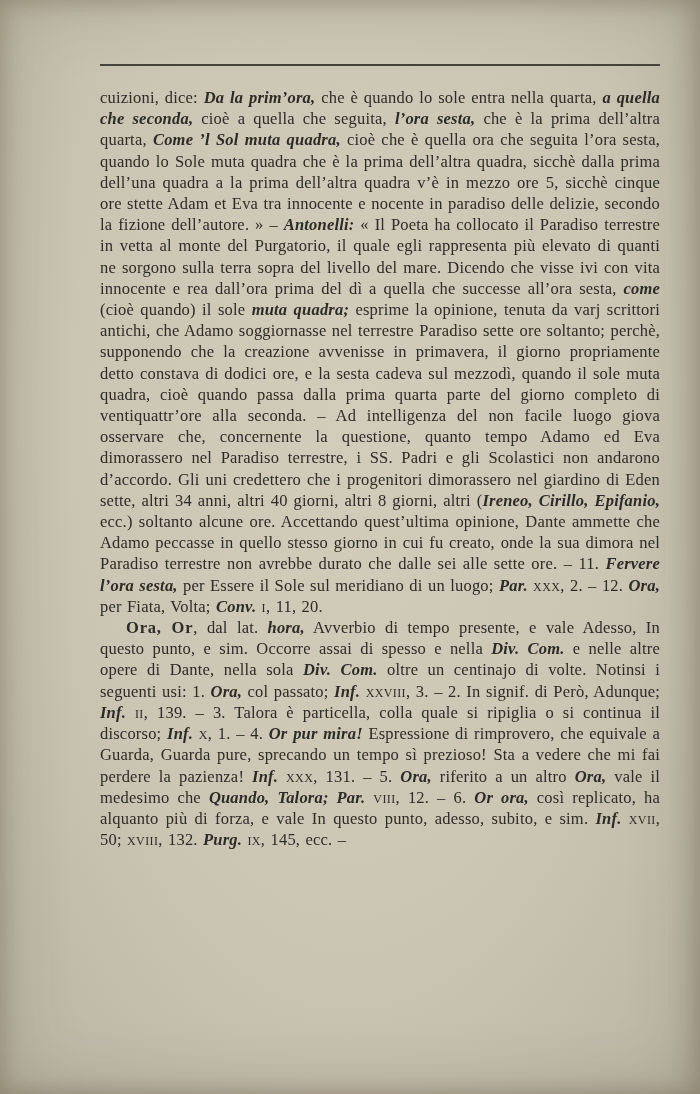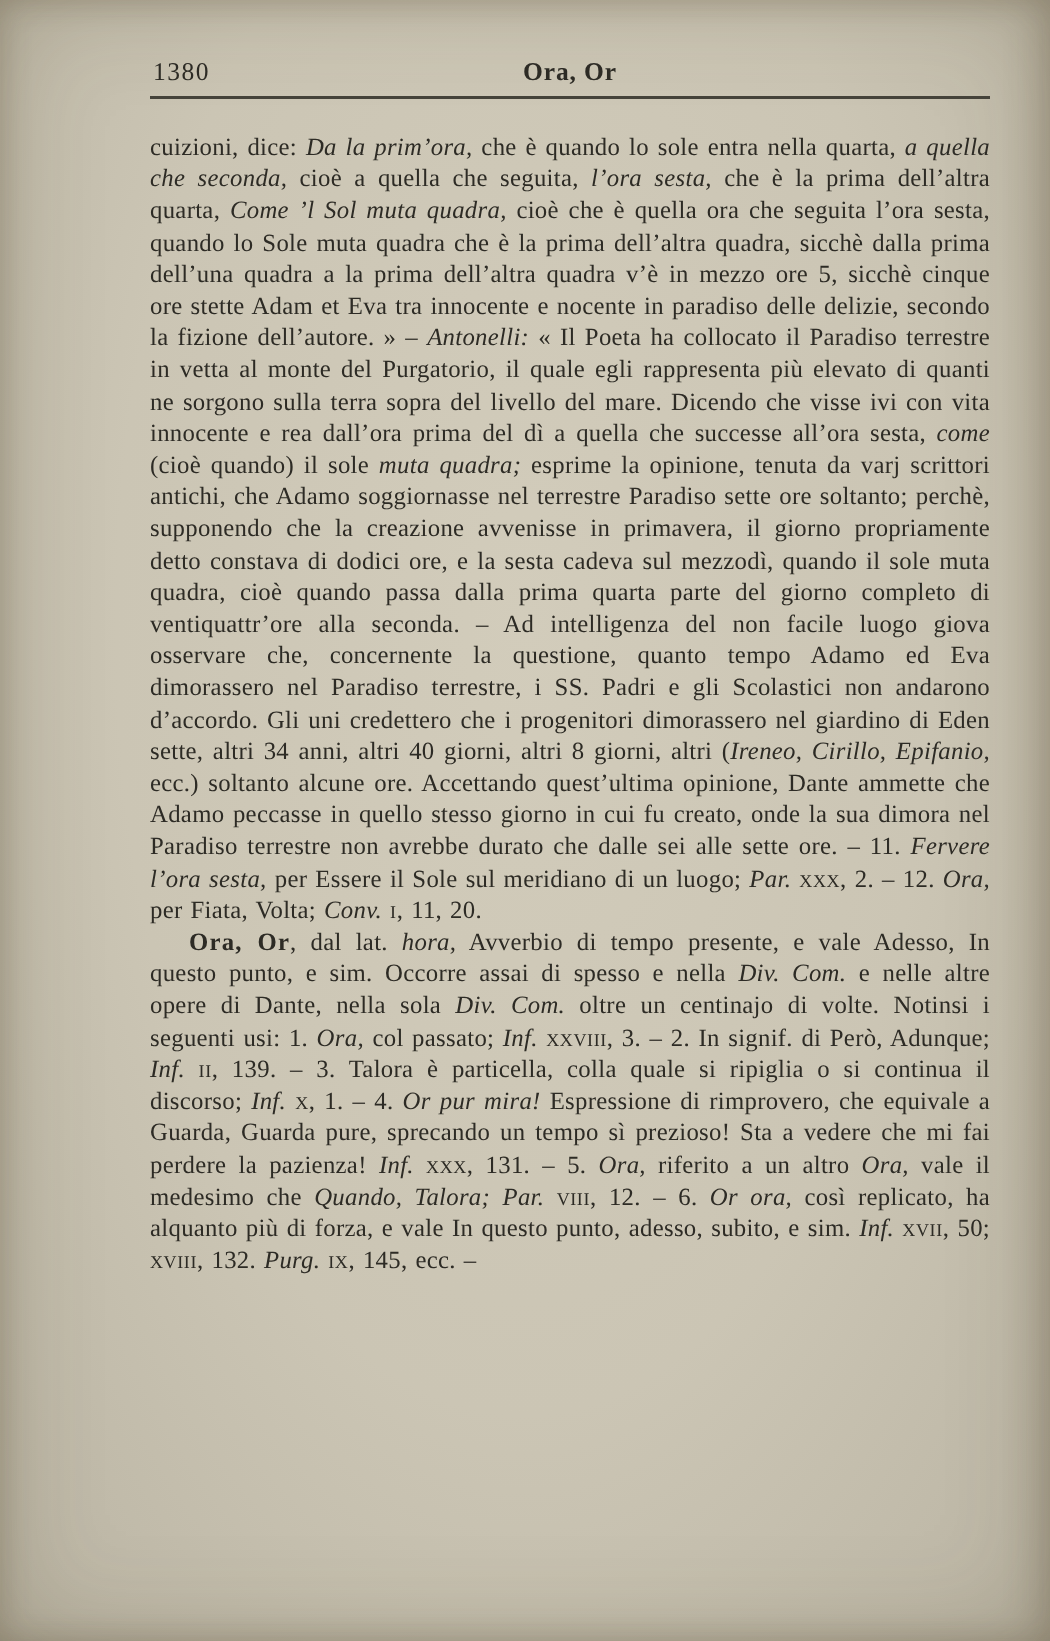--- a/index.html
+++ b/index.html
@@ -50,30 +50,26 @@
     left: 100px;
     width: 560px;
     text-align: justify;
     font-size: 16.5px;
     line-height: 21.2px;
     letter-spacing: 0.2px;
     word-spacing: 1px;
   }
   .text-block p { margin: 0; }
   .text-block p.indent { text-indent: 26px; }
-  .i { font-style: italic; }
+  .i { font-style: italic; font-weight: bold; }
   .b { font-weight: bold; letter-spacing: 0.8px; }
   .sc { font-variant: small-caps; letter-spacing: 0.4px; font-family: Liberation Serif, serif; }
 </style>
 </head>
 <body>
 
 <div class="page">
-  <div class="header">
-    <span class="pagenum">1380</span>
-    <span class="title">Ora, Or</span>
-  </div>
   <div class="rule"></div>
   <div class="text-block">
       <p class=""><span>cuizioni, dice: </span><span class="i">Da la prim’ora,</span><span> che è quando lo sole entra nella quarta, </span><span class="i">a quella che seconda,</span><span> cioè a quella che seguita, </span><span class="i">l’ora sesta,</span><span> che è la prima dell’altra quarta, </span><span class="i">Come ’l Sol muta quadra,</span><span> cioè che è quella ora che seguita l’ora sesta, quando lo Sole muta quadra che è la prima dell’altra quadra, sicchè dalla prima dell’una quadra a la prima dell’altra quadra v’è in mezzo ore 5, sicchè cinque ore stette Adam et Eva tra innocente e nocente in paradiso delle delizie, secondo la fizione dell’autore. » – </span><span class="i">Antonelli:</span><span> « Il Poeta ha collocato il Paradiso terrestre in vetta al monte del Purgatorio, il quale egli rappresenta più elevato di quanti ne sorgono sulla terra sopra del livello del mare. Dicendo che visse ivi con vita innocente e rea dall’ora prima del dì a quella che successe all’ora sesta, </span><span class="i">come</span><span> (cioè quando) il sole </span><span class="i">muta quadra;</span><span> esprime la opinione, tenuta da varj scrittori antichi, che Adamo soggiornasse nel terrestre Paradiso sette ore soltanto; perchè, supponendo che la creazione avvenisse in primavera, il giorno propriamente detto constava di dodici ore, e la sesta cadeva sul mezzodì, quando il sole muta quadra, cioè quando passa dalla prima quarta parte del giorno completo di ventiquattr’ore alla seconda. – Ad intelligenza del non facile luogo giova osservare che, concernente la questione, quanto tempo Adamo ed Eva dimorassero nel Paradiso terrestre, i SS. Padri e gli Scolastici non andarono d’accordo. Gli uni credettero che i progenitori dimorassero nel giardino di Eden sette, altri 34 anni, altri 40 giorni, altri 8 giorni, altri (</span><span class="i">Ireneo, Cirillo, Epifanio,</span><span> ecc.) soltanto alcune ore. Accettando quest’ultima opinione, Dante ammette che Adamo peccasse in quello stesso giorno in cui fu creato, onde la sua dimora nel Paradiso terrestre non avrebbe durato che dalle sei alle sette ore. – 11. </span><span class="i">Fervere l’ora sesta,</span><span> per Essere il Sole sul meridiano di un luogo; </span><span class="i">Par.</span><span> </span><span class="sc">xxx</span><span>, 2. – 12. </span><span class="i">Ora,</span><span> per Fiata, Volta; </span><span class="i">Conv.</span><span> </span><span class="sc">i</span><span>, 11, 20.</span></p>
       <p class="indent"><span class="b">Ora, Or</span><span>, dal lat. </span><span class="i">hora,</span><span> Avverbio di tempo presente, e vale Adesso, In questo punto, e sim. Occorre assai di spesso e nella </span><span class="i">Div. Com.</span><span> e nelle altre opere di Dante, nella sola </span><span class="i">Div. Com.</span><span> oltre un centinajo di volte. Notinsi i seguenti usi: 1. </span><span class="i">Ora,</span><span> col passato; </span><span class="i">Inf.</span><span> </span><span class="sc">xxviii</span><span>, 3. – 2. In signif. di Però, Adunque; </span><span class="i">Inf.</span><span> </span><span class="sc">ii</span><span>, 139. – 3. Talora è particella, colla quale si ripiglia o si continua il discorso; </span><span class="i">Inf.</span><span> </span><span class="sc">x</span><span>, 1. – 4. </span><span class="i">Or pur mira!</span><span> Espressione di rimprovero, che equivale a Guarda, Guarda pure, sprecando un tempo sì prezioso! Sta a vedere che mi fai perdere la pazienza! </span><span class="i">Inf.</span><span> </span><span class="sc">xxx</span><span>, 131. – 5. </span><span class="i">Ora,</span><span> riferito a un altro </span><span class="i">Ora,</span><span> vale il medesimo che </span><span class="i">Quando, Talora; Par.</span><span> </span><span class="sc">viii</span><span>, 12. – 6. </span><span class="i">Or ora,</span><span> così replicato, ha alquanto più di forza, e vale In questo punto, adesso, subito, e sim. </span><span class="i">Inf.</span><span> </span><span class="sc">xvii</span><span>, 50; </span><span class="sc">xviii</span><span>, 132. </span><span class="i">Purg.</span><span> </span><span class="sc">ix</span><span>, 145, ecc. – </span></p>
     </div>
 </div>
 
 </body></html>

